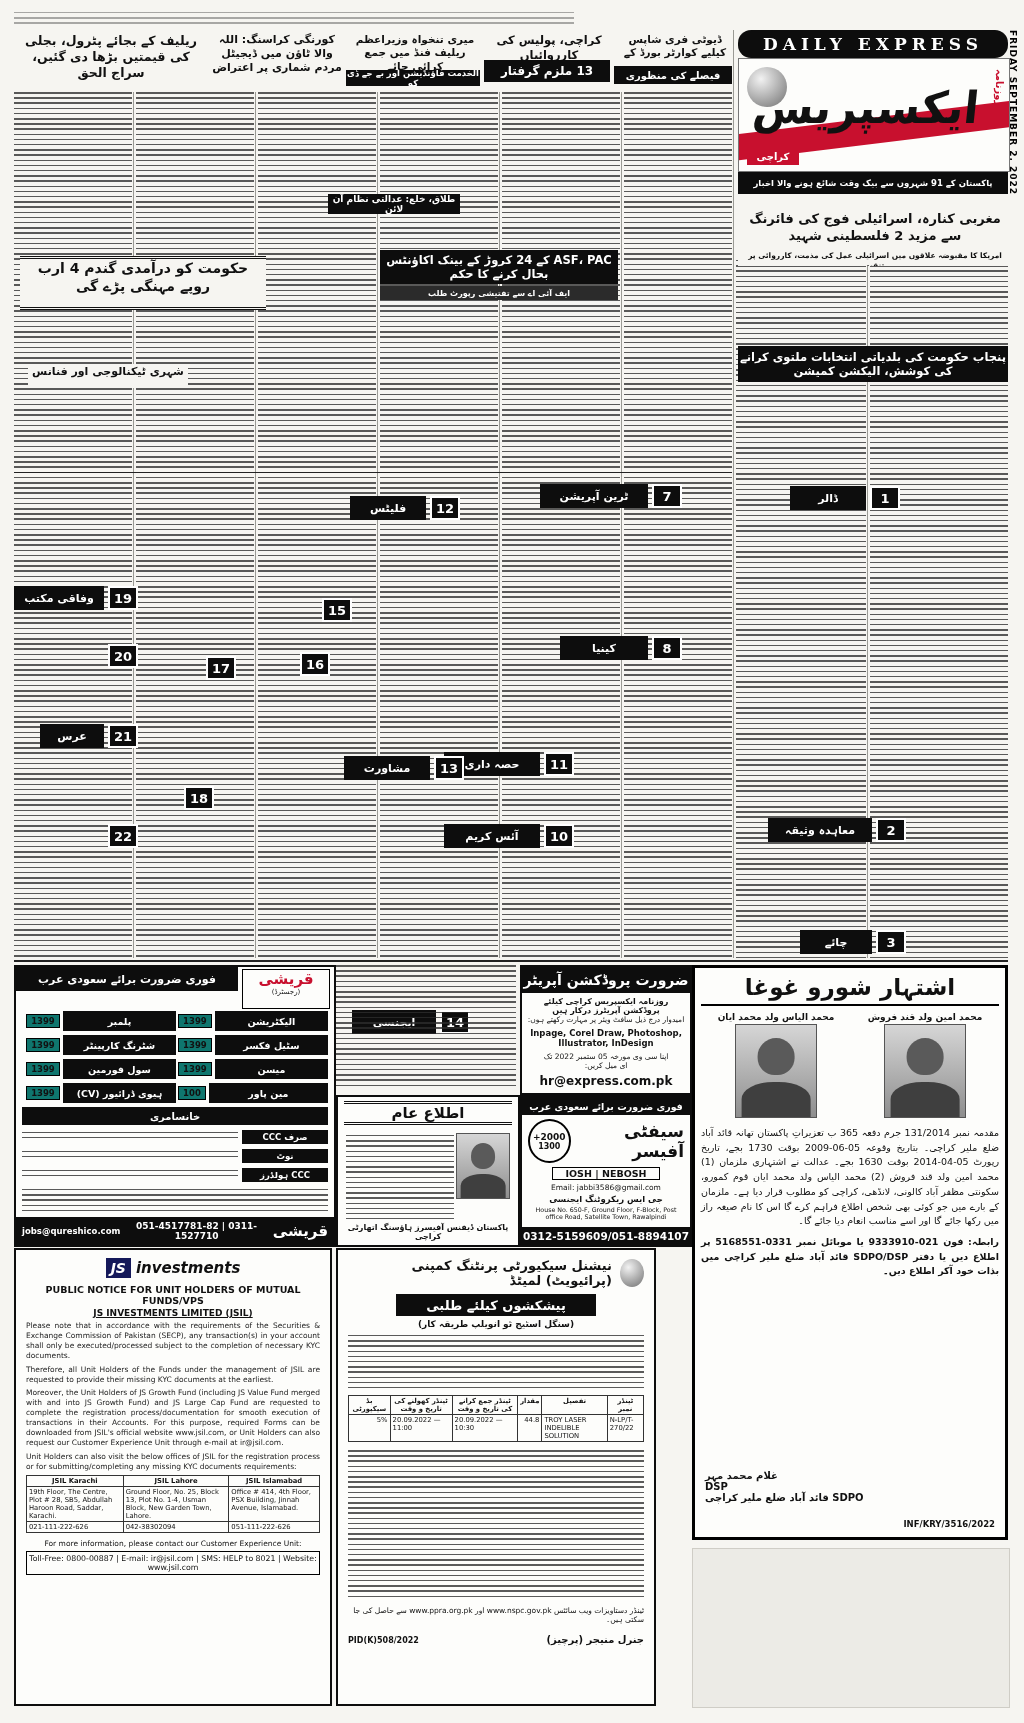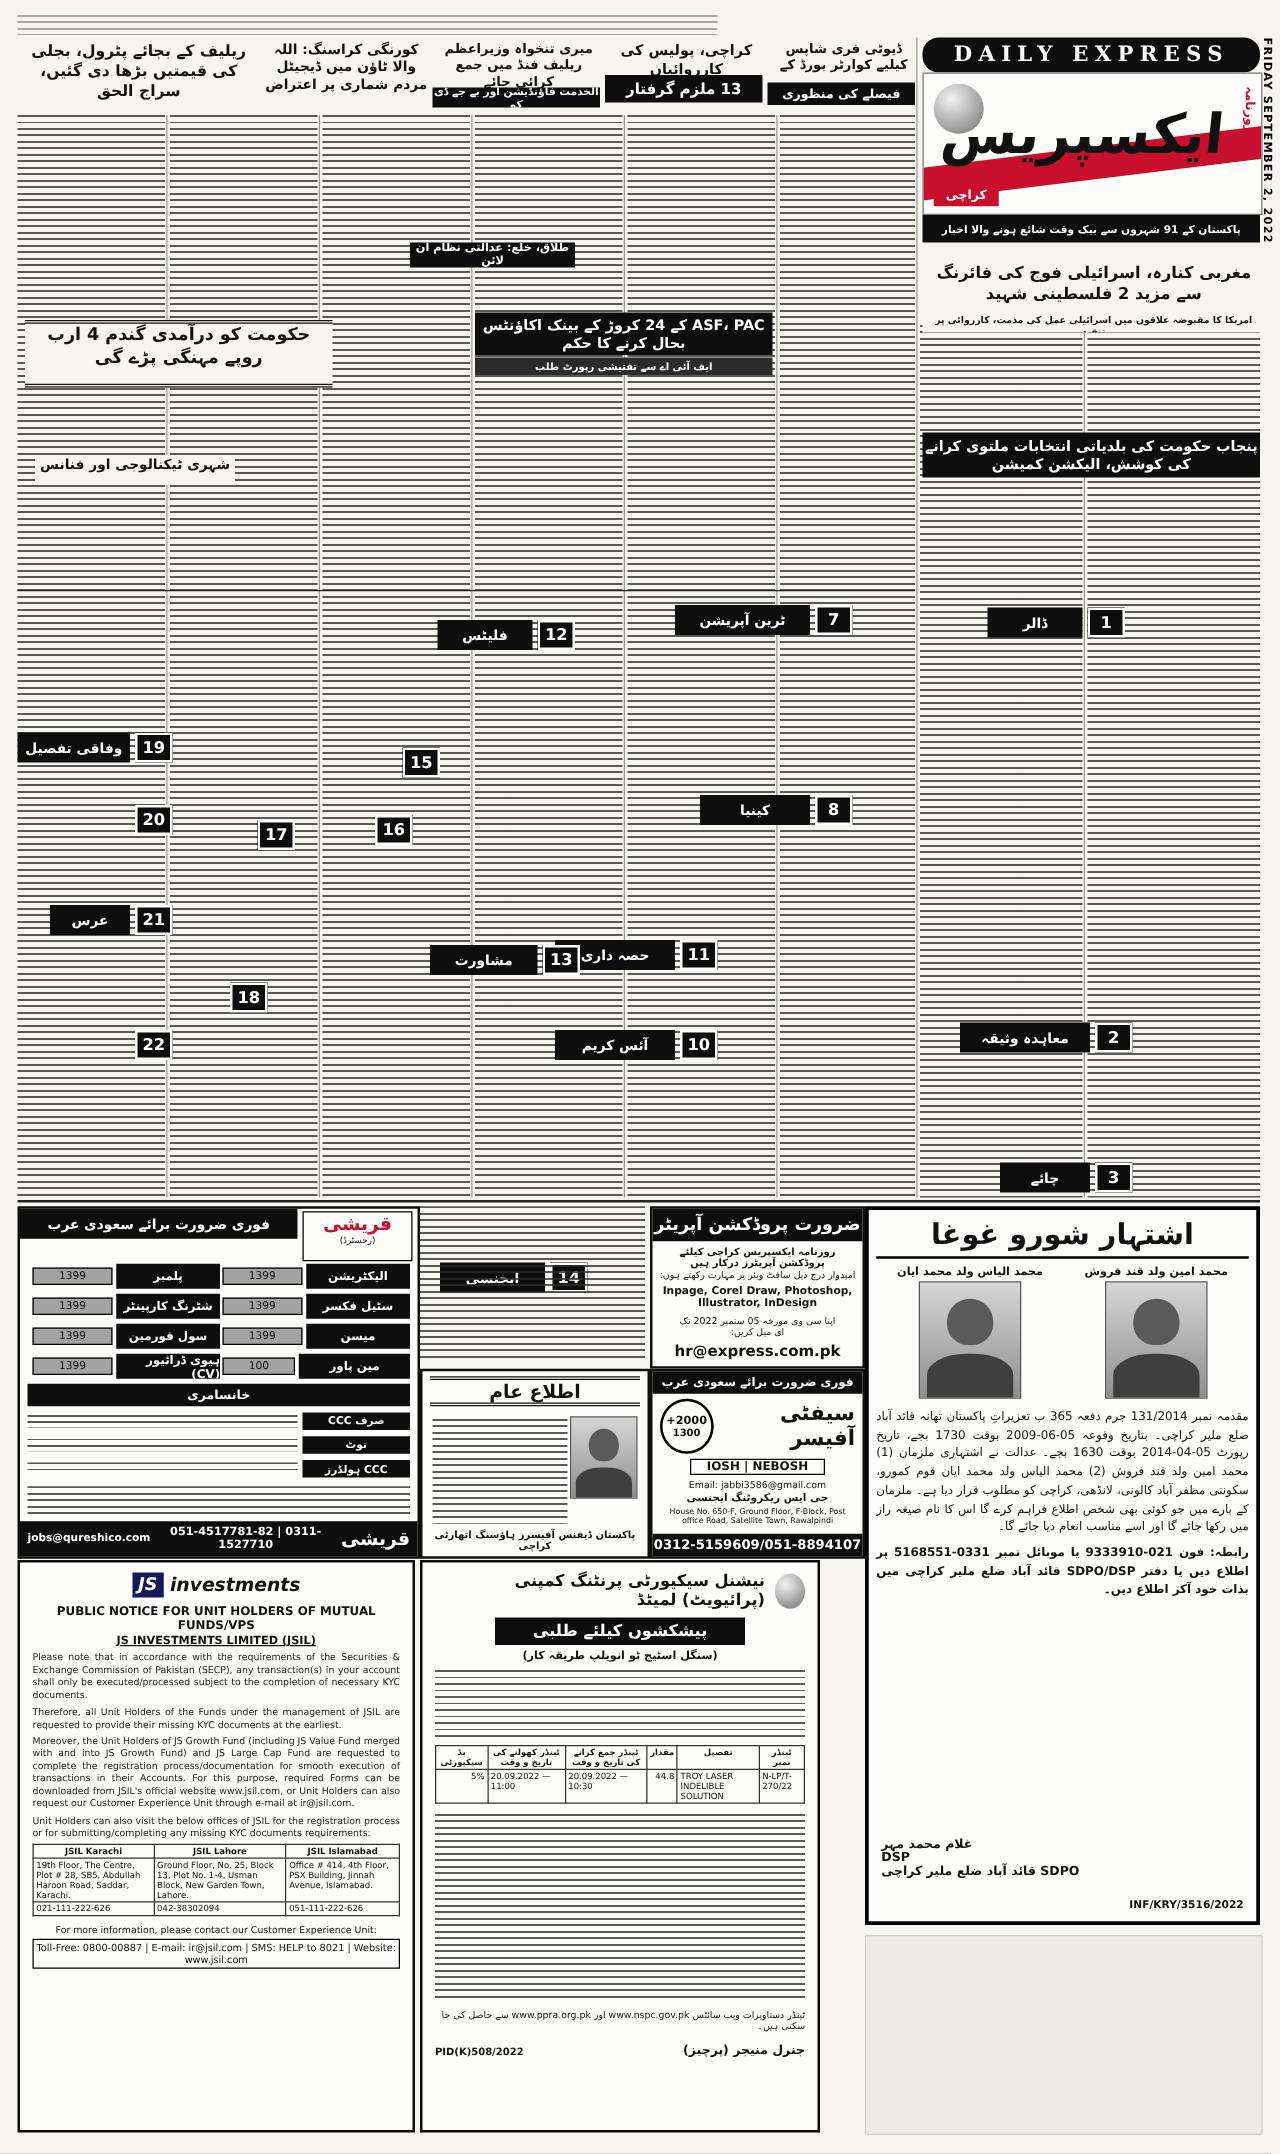--- a/index.html
+++ b/index.html
@@ -29,21 +29,21 @@
   .globe{position:absolute;border-radius:50%;background:radial-gradient(circle at 35% 30%,#f2f2f2,#6f6f6f);}
   .box{border:2px solid #0d0d0d;background:#fdfdfb;}
   .smallp{font-size:7.5px;line-height:1.35;text-align:justify;color:#1c1c1c;margin:3px 0;}
   table{border-collapse:collapse;width:100%;}
   th,td{border:1px solid #333;padding:1px 2px;vertical-align:top;}
   .serif{font-family:"DejaVu Serif",serif;border-radius:13px;}
   .vdate{writing-mode:vertical-rl;font-size:9px;font-weight:bold;letter-spacing:1px;color:#000;}
   .chip{display:flex;direction:rtl;align-items:center;gap:3px;width:49%;height:20px;margin-bottom:2px;}
   .chiplabel{flex:1;height:100%;background:#0d0d0d;color:#fff;font-size:9.5px;font-weight:bold;
              display:flex;align-items:center;justify-content:center;direction:rtl;overflow:hidden;}
-  .chiptag{border:1px solid #000;background:#a3a3a3;font-size:8.5px;font-weight:normal;padding:1px 20px;}
+  .chiptag{border:1px solid #000;background:#0f766e;font-size:8.5px;font-weight:bold;padding:1px 4px;}
   .cccrow{display:flex;direction:rtl;align-items:center;gap:4px;height:16px;margin-bottom:3px;}
   .ccclabel{width:86px;height:14px;background:#0d0d0d;color:#fff;font-size:8.5px;font-weight:bold;
             display:flex;align-items:center;justify-content:center;}
   .cccline{flex:1;height:10px;background-image:repeating-linear-gradient(to bottom,rgba(45,45,45,.8) 0 1.4px,transparent 1.4px 5px);}
 </style>
 </head>
 <body>
 
 <div id="page">
 
@@ -138,21 +138,21 @@
 
   <div class="badge" style="left:440px;top:1010px">14</div>
   <div class="minihdr" style="left:352px;top:1010px;width:84px">ایجنسی</div>
 
   <div class="badge" style="left:322px;top:598px">15</div>
   <div class="badge" style="left:300px;top:652px">16</div>
   <div class="badge" style="left:206px;top:656px">17</div>
   <div class="badge" style="left:184px;top:786px">18</div>
 
   <div class="badge" style="left:108px;top:586px">19</div>
-  <div class="minihdr" style="left:14px;top:586px;width:90px">وفاقی تفصیل</div>
+  <div class="minihdr" style="left:14px;top:586px;width:90px">وفاقی مکتب</div>
 
   <div class="badge" style="left:108px;top:644px">20</div>
 
   <div class="badge" style="left:108px;top:724px">21</div>
   <div class="minihdr" style="left:40px;top:724px;width:64px">عرس</div>
 
   <div class="badge" style="left:108px;top:824px">22</div>
 
   <div class="hline" style="left:14px;top:960px;width:994px"></div>
 

